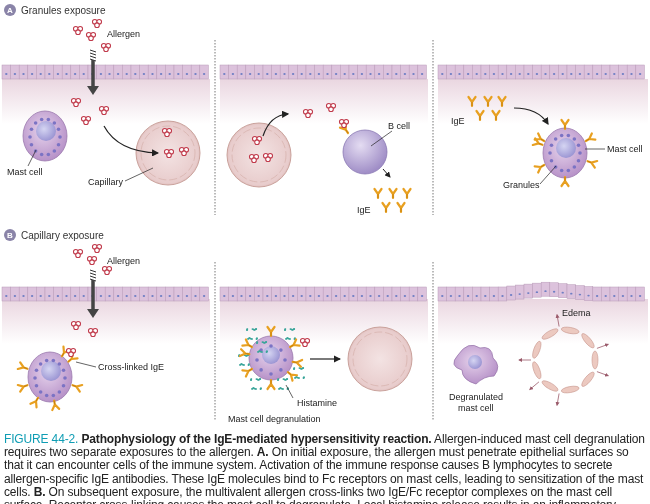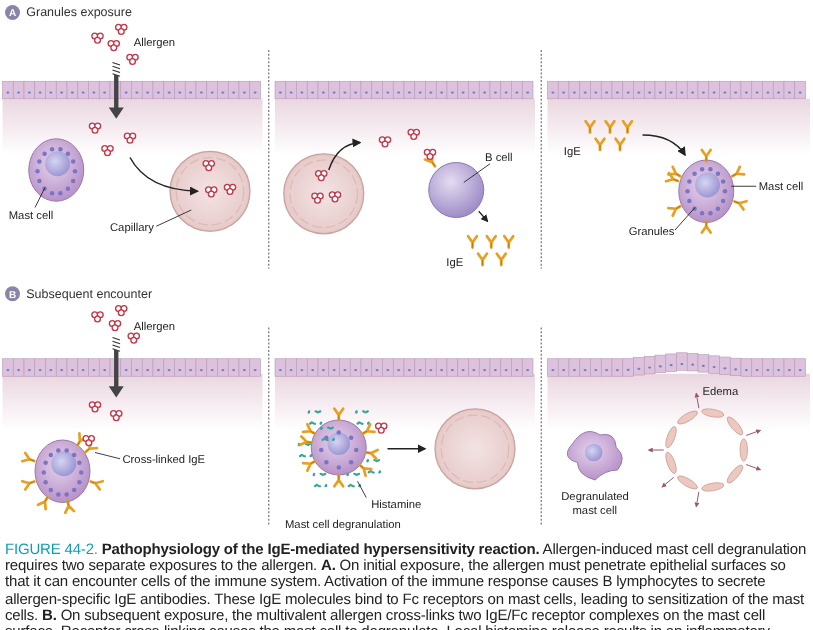--- a/index.html
+++ b/index.html
@@ -15,21 +15,21 @@
 </style>
 </head>
 <body>
 
 <div class="section-head" style="top:4px;">
   <span class="badge">A</span>
   <span>Granules exposure</span>
 </div>
 <div class="section-head" style="top:229px;">
   <span class="badge">B</span>
-  <span>Subsequent encounter</span>
+  <span>Capillary exposure</span>
 </div>
 
 <svg class="diagram" width="650" height="430" viewBox="0 0 650 430">
   <defs>
     <linearGradient id="tissue" x1="0" y1="0" x2="0" y2="1">
       <stop offset="0" stop-color="#ead6e0"></stop>
       <stop offset="1" stop-color="#ffffff"></stop>
     </linearGradient>
     <radialGradient id="mast" cx="0.45" cy="0.4" r="0.6">
       <stop offset="0" stop-color="#e6d3ec"></stop>

